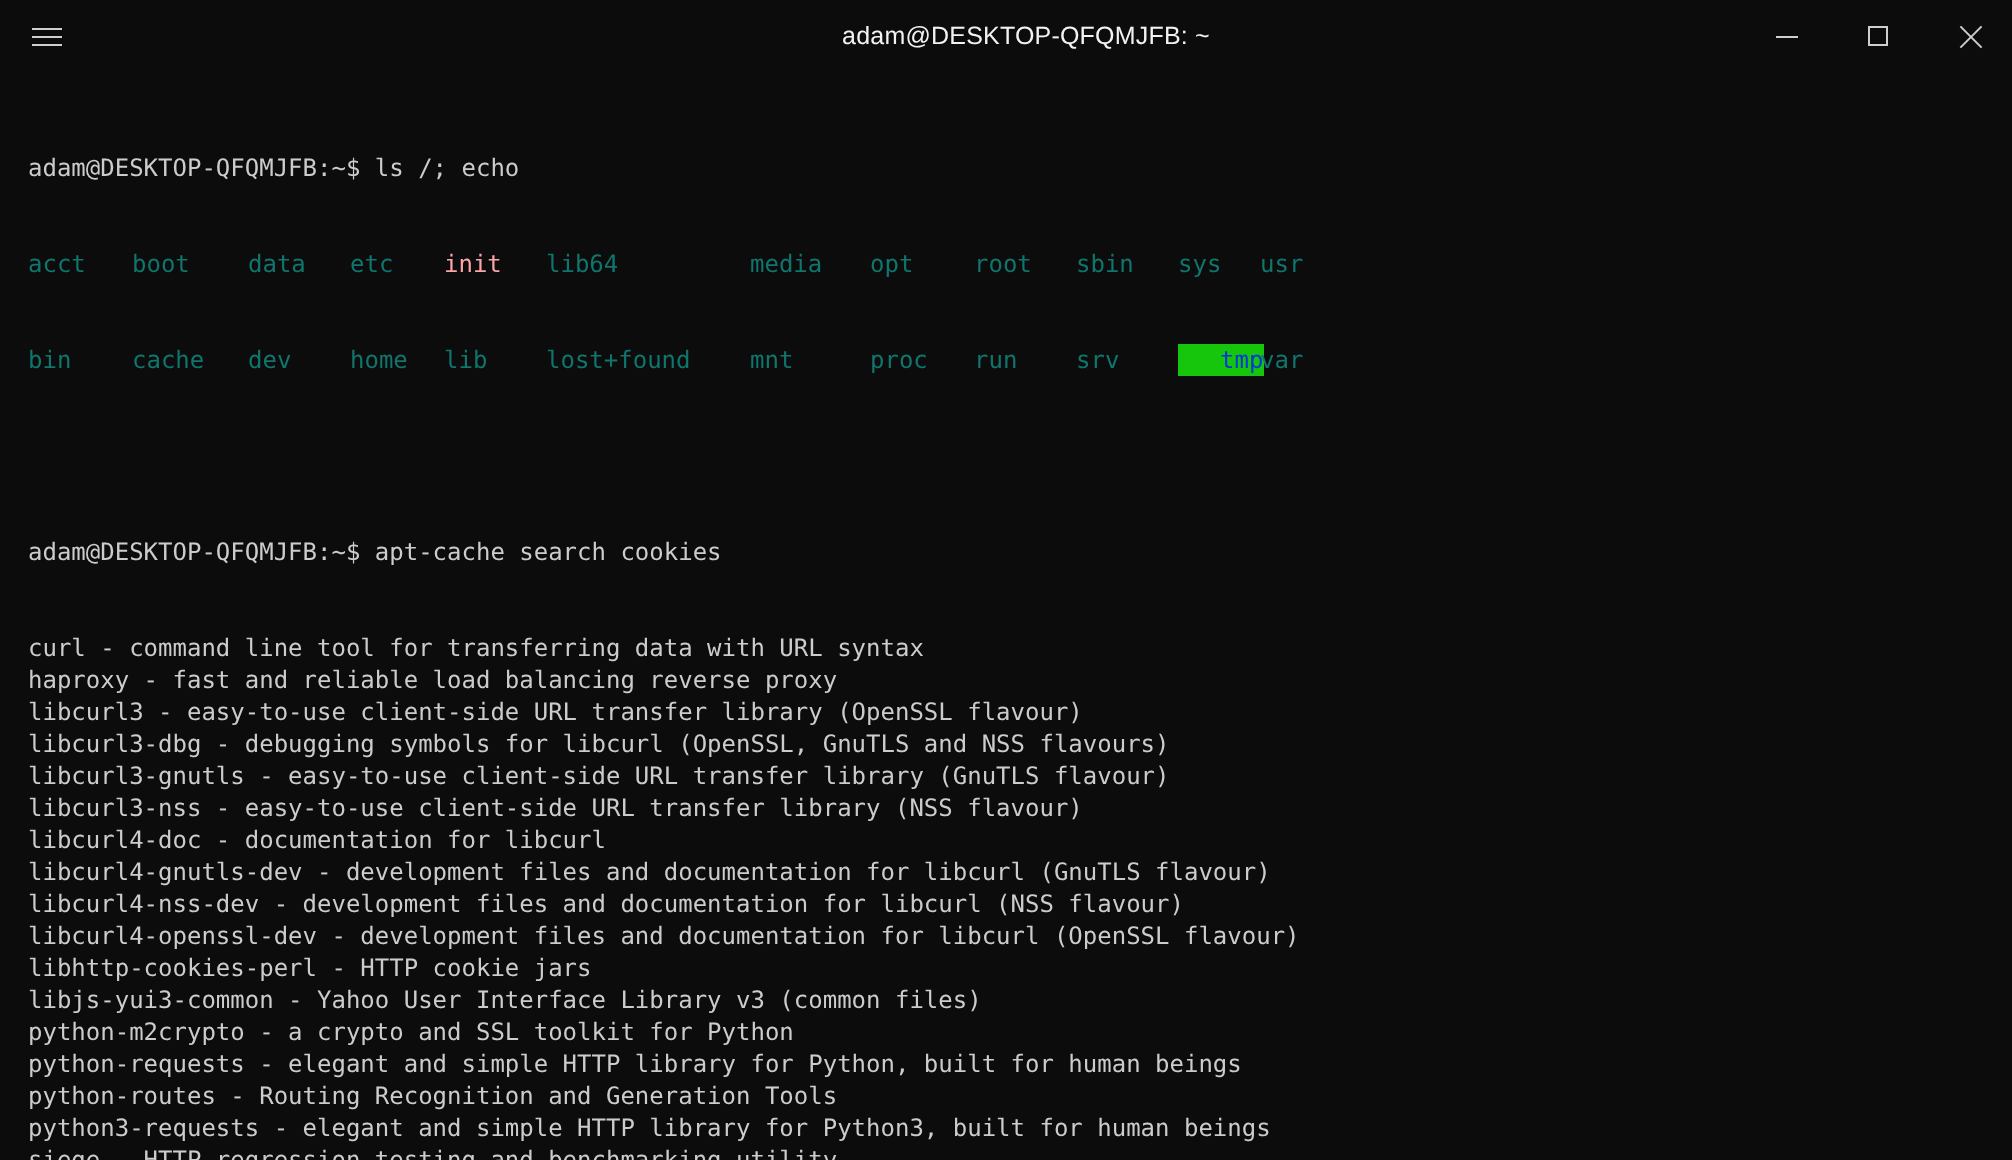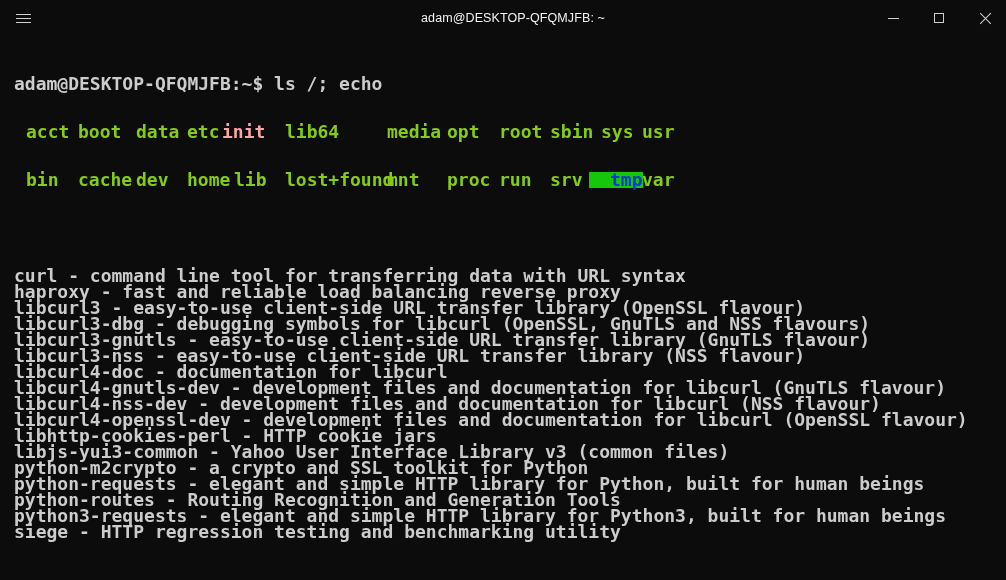--- a/index.html
+++ b/index.html
@@ -97,35 +97,34 @@
   .glyph-close:before { transform: rotate(45deg); }
   .glyph-close:after  { transform: rotate(-45deg); }
 
   
   .term {
     position: relative;
     height: 544px;
     background: #0c0c0c;
     padding: 8px 0 0 14px;
     box-sizing: border-box;
-    font-size: 18px;
+    font-size: 12px;
     line-height: 16px;
     color: #cccccc;
     white-space: pre;
     overflow: hidden;
-    font-weight: bold;
   }
   .line {
     height: 16px;
     white-space: pre;
   }
   .line.blank { height: 16px; }
 
   .c-default { color: #cccccc; }
-  .c-blue    { color: #84cc16; margin-left: 12px; }
+  .c-blue    { color: #0f766e; }
   .c-green   { color: #fca5a5; }
   .tmp-hl {
     background: #16c60c;
     color: #0037da;
     padding-left: 21px;
   }
   
   .lsrow { position: relative; height: 16px; }
   .lsrow span.col { position: absolute; top: 0; }
 </style>
@@ -150,14 +149,15 @@
       <span class="glyph-close"></span>
     </div>
   </div>
 </div>
 
 <div class="term" id="terminal-body">
   <div class="line c-default">adam@DESKTOP-QFQMJFB:~$ ls /; echo</div>
   <div class="lsrow" id="ls-row-1"><span class="col c-blue" style="left: 0px;">acct</span><span class="col c-blue" style="left: 52px;">boot</span><span class="col c-blue" style="left: 110px;">data</span><span class="col c-blue" style="left: 161px;">etc</span><span class="col c-green" style="left: 208px;">init</span><span class="col c-blue" style="left: 259px;">lib64</span><span class="col c-blue" style="left: 361px;">media</span><span class="col c-blue" style="left: 421px;">opt</span><span class="col c-blue" style="left: 473px;">root</span><span class="col c-blue" style="left: 524px;">sbin</span><span class="col c-blue" style="left: 575px;">sys</span><span class="col c-blue" style="left: 616px;">usr</span></div>
   <div class="lsrow" id="ls-row-2"><span class="col c-blue" style="left: 0px;">bin</span><span class="col c-blue" style="left: 52px;">cache</span><span class="col c-blue" style="left: 110px;">dev</span><span class="col c-blue" style="left: 161px;">home</span><span class="col c-blue" style="left: 208px;">lib</span><span class="col c-blue" style="left: 259px;">lost+found</span><span class="col c-blue" style="left: 361px;">mnt</span><span class="col c-blue" style="left: 421px;">proc</span><span class="col c-blue" style="left: 473px;">run</span><span class="col c-blue" style="left: 524px;">srv</span><span class="col tmp-hl" style="left: 575px;">tmp</span><span class="col c-blue" style="left: 616px;">var</span></div>
   <div class="line blank"></div>
+  <div class="line c-default">adam@DESKTOP-QFQMJFB:~$ apt-cache search cookies</div>
   <div id="apt-results"><div class="line c-default">curl - command line tool for transferring data with URL syntax</div><div class="line c-default">haproxy - fast and reliable load balancing reverse proxy</div><div class="line c-default">libcurl3 - easy-to-use client-side URL transfer library (OpenSSL flavour)</div><div class="line c-default">libcurl3-dbg - debugging symbols for libcurl (OpenSSL, GnuTLS and NSS flavours)</div><div class="line c-default">libcurl3-gnutls - easy-to-use client-side URL transfer library (GnuTLS flavour)</div><div class="line c-default">libcurl3-nss - easy-to-use client-side URL transfer library (NSS flavour)</div><div class="line c-default">libcurl4-doc - documentation for libcurl</div><div class="line c-default">libcurl4-gnutls-dev - development files and documentation for libcurl (GnuTLS flavour)</div><div class="line c-default">libcurl4-nss-dev - development files and documentation for libcurl (NSS flavour)</div><div class="line c-default">libcurl4-openssl-dev - development files and documentation for libcurl (OpenSSL flavour)</div><div class="line c-default">libhttp-cookies-perl - HTTP cookie jars</div><div class="line c-default">libjs-yui3-common - Yahoo User Interface Library v3 (common files)</div><div class="line c-default">python-m2crypto - a crypto and SSL toolkit for Python</div><div class="line c-default">python-requests - elegant and simple HTTP library for Python, built for human beings</div><div class="line c-default">python-routes - Routing Recognition and Generation Tools</div><div class="line c-default">python3-requests - elegant and simple HTTP library for Python3, built for human beings</div><div class="line c-default">siege - HTTP regression testing and benchmarking utility</div></div>
 </div>
 
 </body></html>

